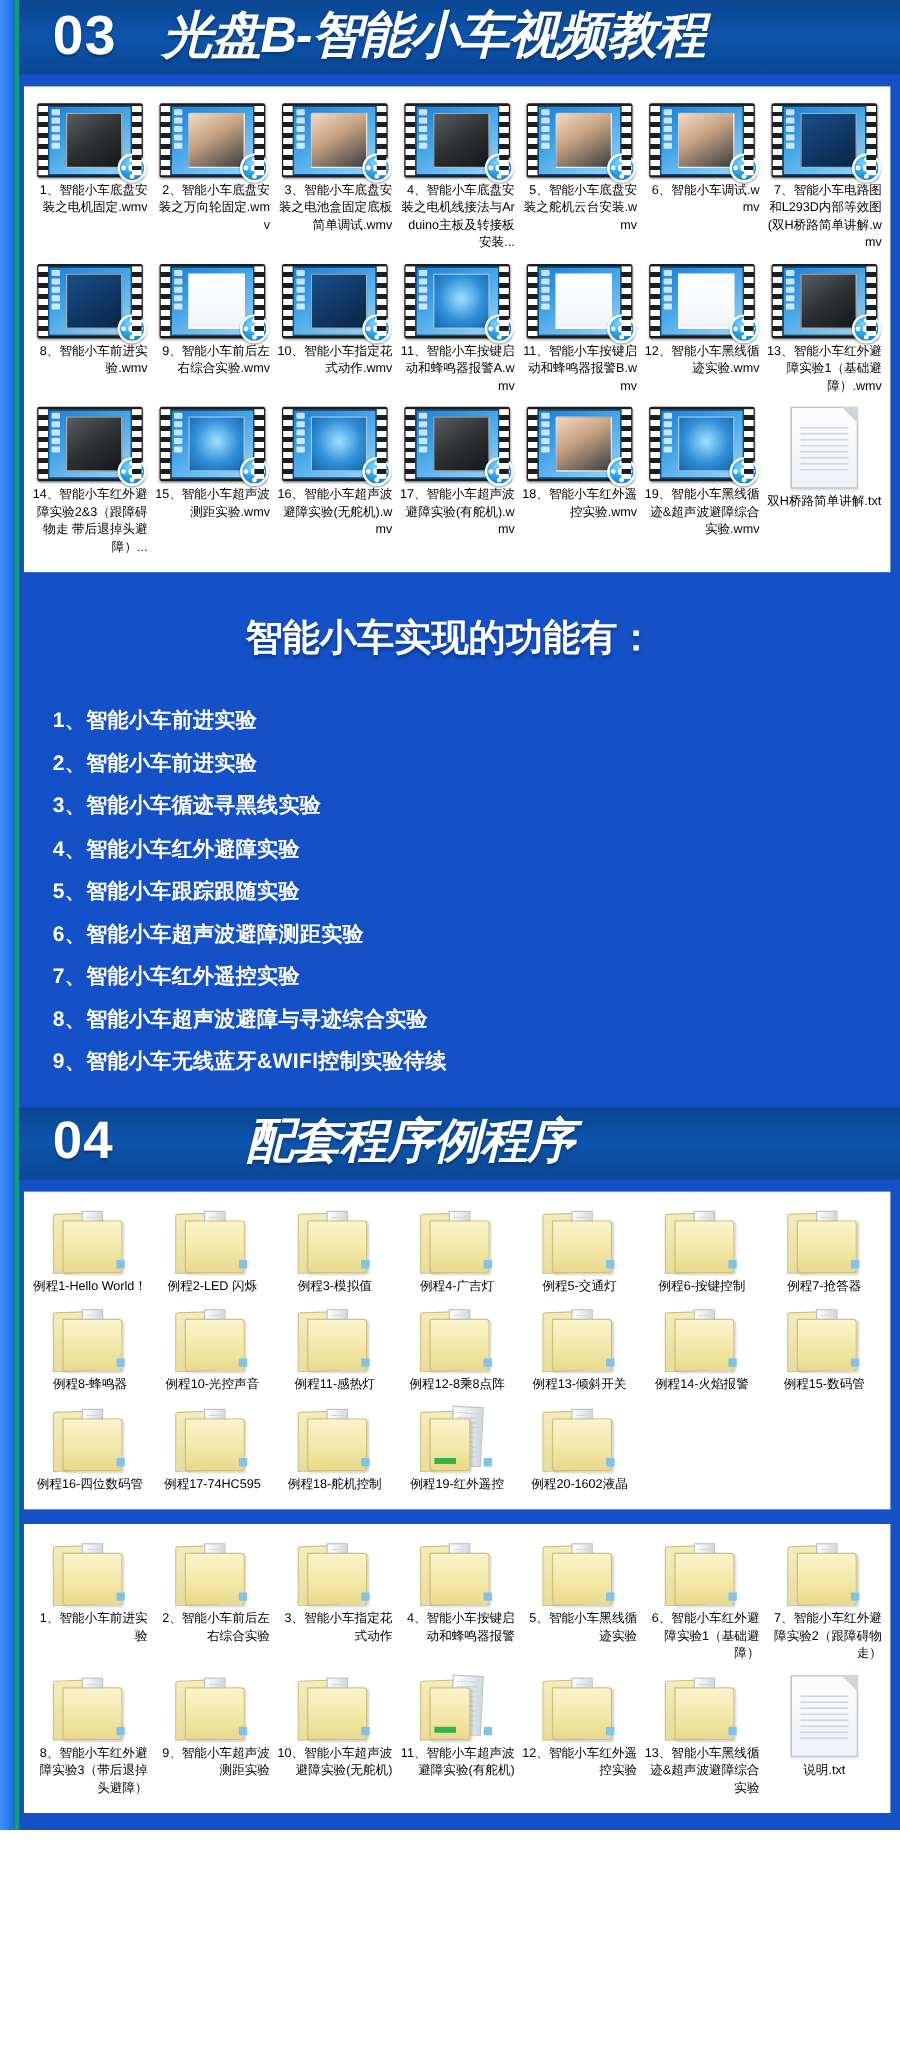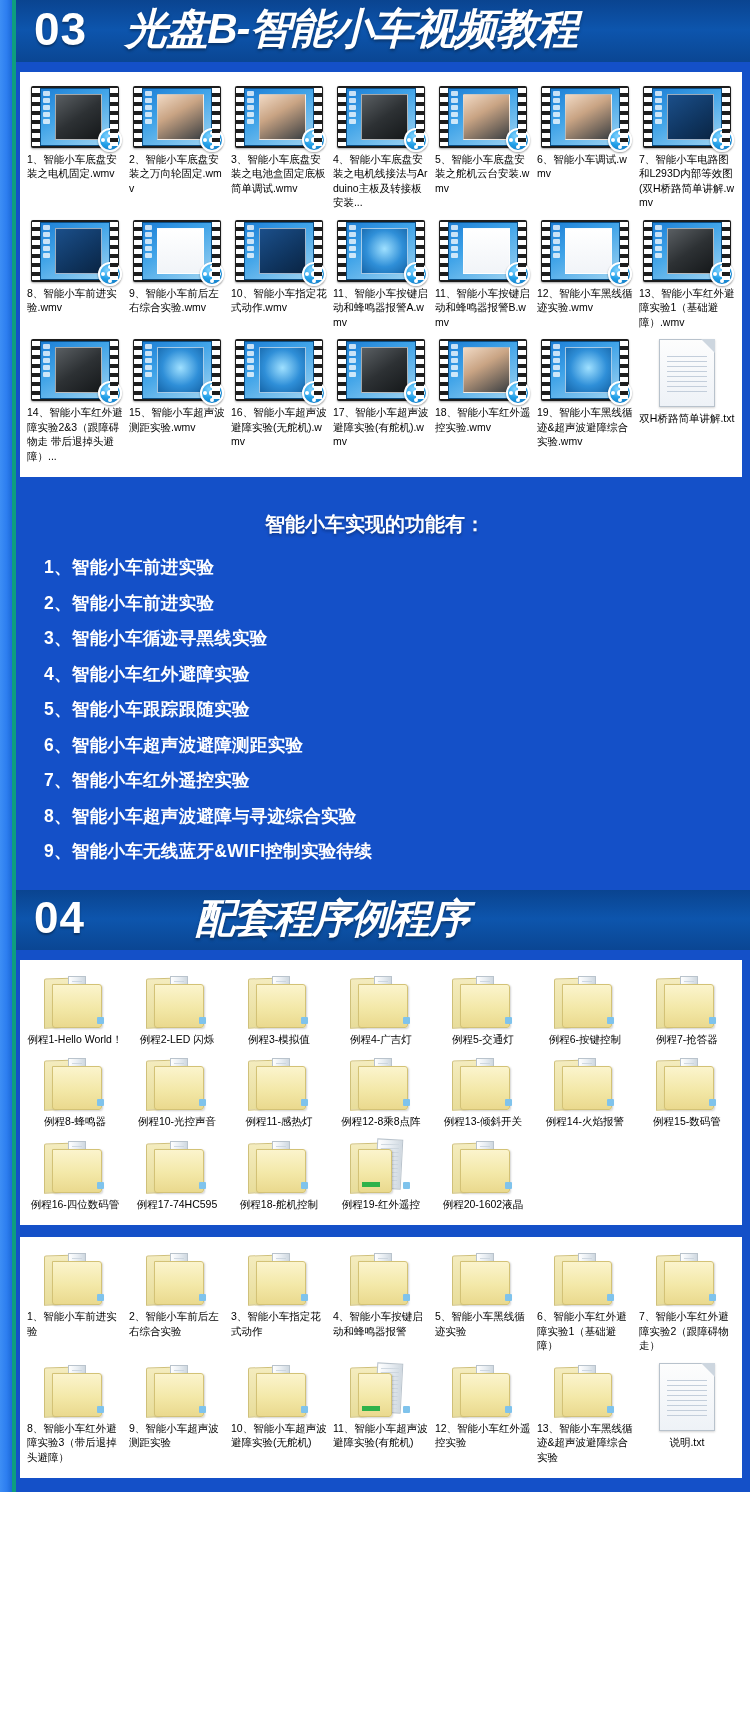--- a/index.html
+++ b/index.html
@@ -27,21 +27,21 @@
     background:#0c4da2;
     background:linear-gradient(to bottom,#0a4490 0%,#0d55ad 48%,#0a4693 100%);
     padding:6px 0 10px 0;
     display:flex; align-items:center;
     position:relative;
   }
   .banner .num{
     color:#fff;
     font-size:46px; font-weight:bold;
     letter-spacing:1px;
-    margin-left:34px;
+    margin-left:44px;
     text-shadow:0 2px 2px rgba(0,0,0,.35);
     line-height:1;
   }
   .banner .btitle{
     color:#fff;
     font-size:42px; font-weight:bold;
     margin-left:38px;
     letter-spacing:-1px;
     text-shadow:0 2px 3px rgba(0,0,0,.35);
     line-height:1.05;
@@ -58,21 +58,21 @@
     margin:0 8px 0 20px;
     padding:10px 4px 8px 4px;
   }
   .grid{
     display:flex; flex-wrap:wrap;
   }
   .cell{
     width:14.2857%;
     padding:4px 2px 6px 2px;
     display:flex; flex-direction:column; align-items:center;
-    text-align:left;
+    text-align:right;
   }
   .cell .cap{
     margin-top:4px;
     font-size:10.5px;
     line-height:1.38;
     color:#000;
     word-break:break-all;
     max-width:96px;
   }
 
@@ -200,25 +200,25 @@
     background:#2fb24a;
   }
 
   
   .features{
     background:#1450c8;
     padding:22px 0 20px 0;
   }
   .features h2{
     color:#fff;
-    font-size:20px; font-weight:bold;
+    font-size:31px; font-weight:bold;
     text-align:center;
     letter-spacing:0px;
     text-shadow:0 2px 3px rgba(0,0,0,.3);
-    margin-bottom:12px;
+    margin-bottom:30px;
   }
   .features ul{ list-style:none; padding-left:44px; }
   .features li{
     color:#fff;
     font-size:17.5px; font-weight:bold;
     line-height:1.0;
     padding:9px 0;
     letter-spacing:.3px;
   }
 

